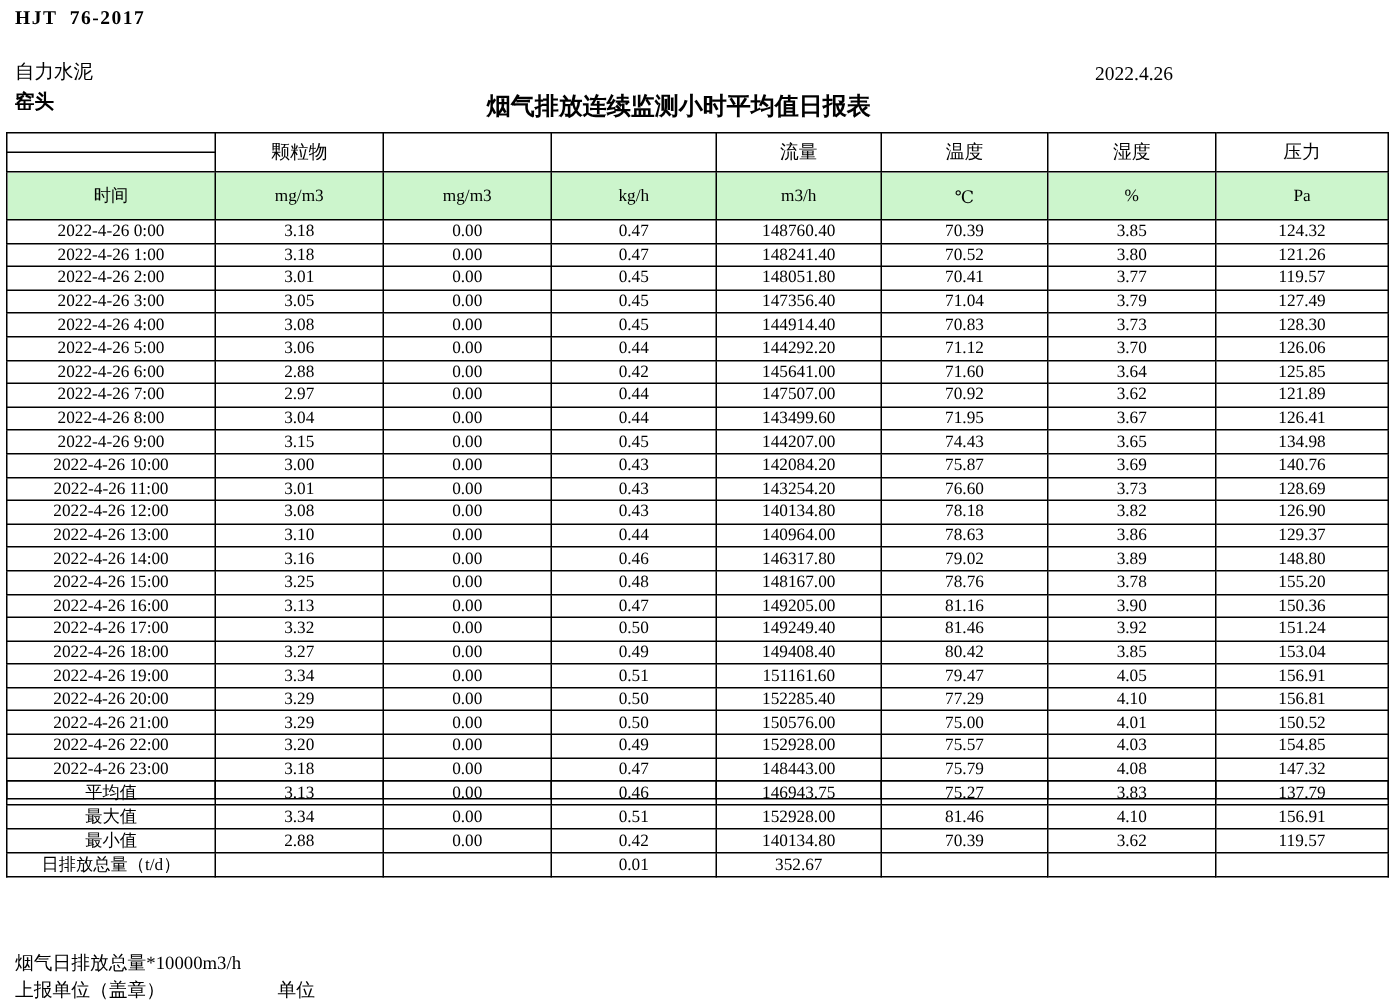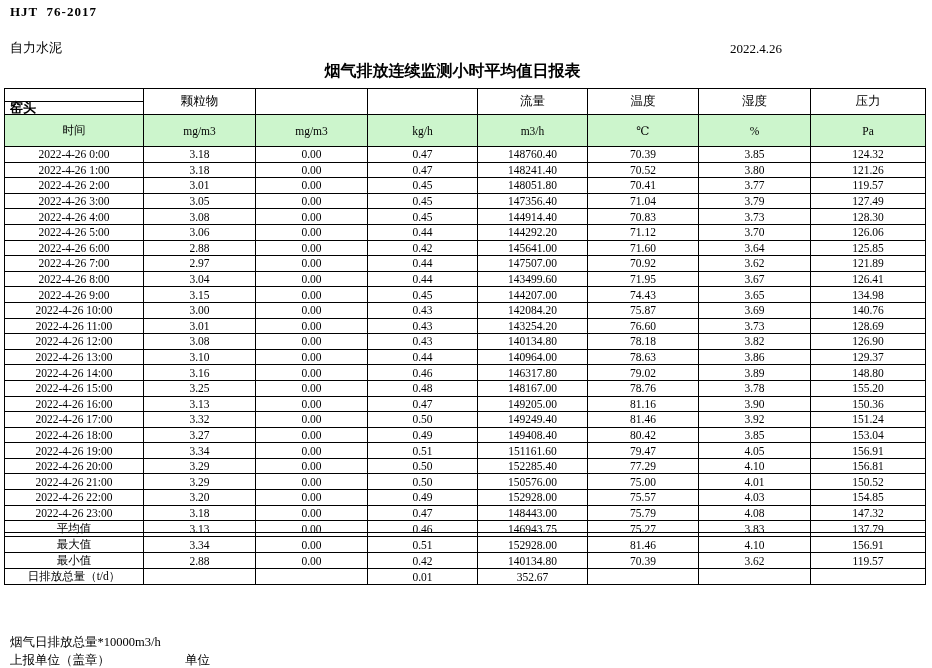--- a/index.html
+++ b/index.html
@@ -23,21 +23,21 @@
   }
   .report-date {
     position: absolute; left: 698px; top: 41px; font-size: 13px; margin-left: 32px;
   }
   .enterprise {
     position: absolute; left: 10px; top: 39px;
     font-weight: normal; font-size: 13px;
   }
   .monitor-point {
     position: absolute; left: 10px; top: 59px;
-    font-weight: bold; font-size: 13px; margin-top: 40px;
+    font-weight: bold; font-size: 13px;
   }
   table {
     border-collapse: collapse; table-layout: fixed;
     position: absolute; left: 4px; width: 921px;
   }
   #main-table { top: 88px; }
   #summary-table { top: 520px; }
   td {
     border: 1px solid #000;
     text-align: center;

